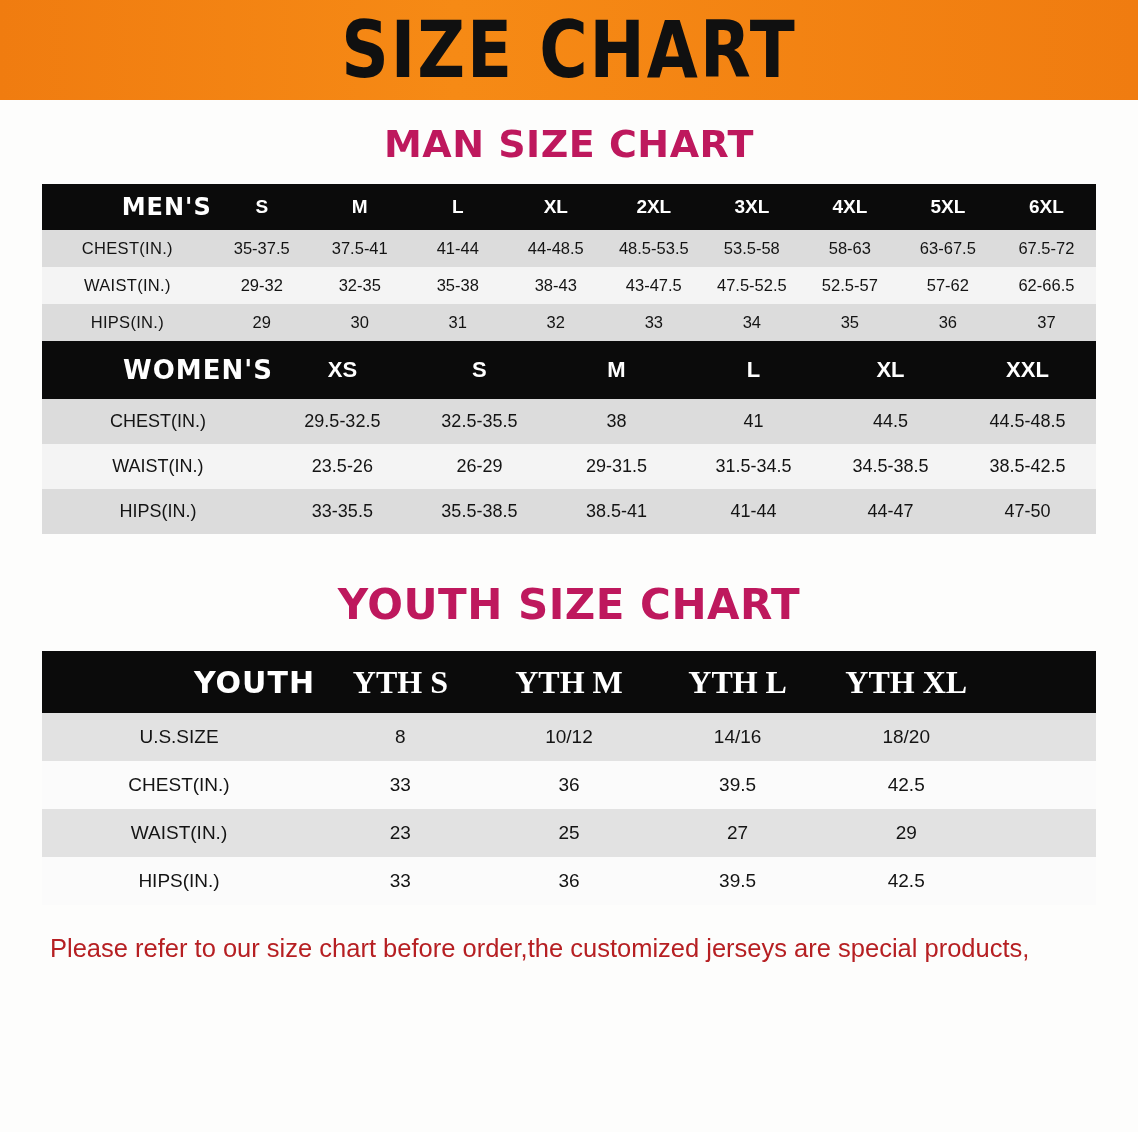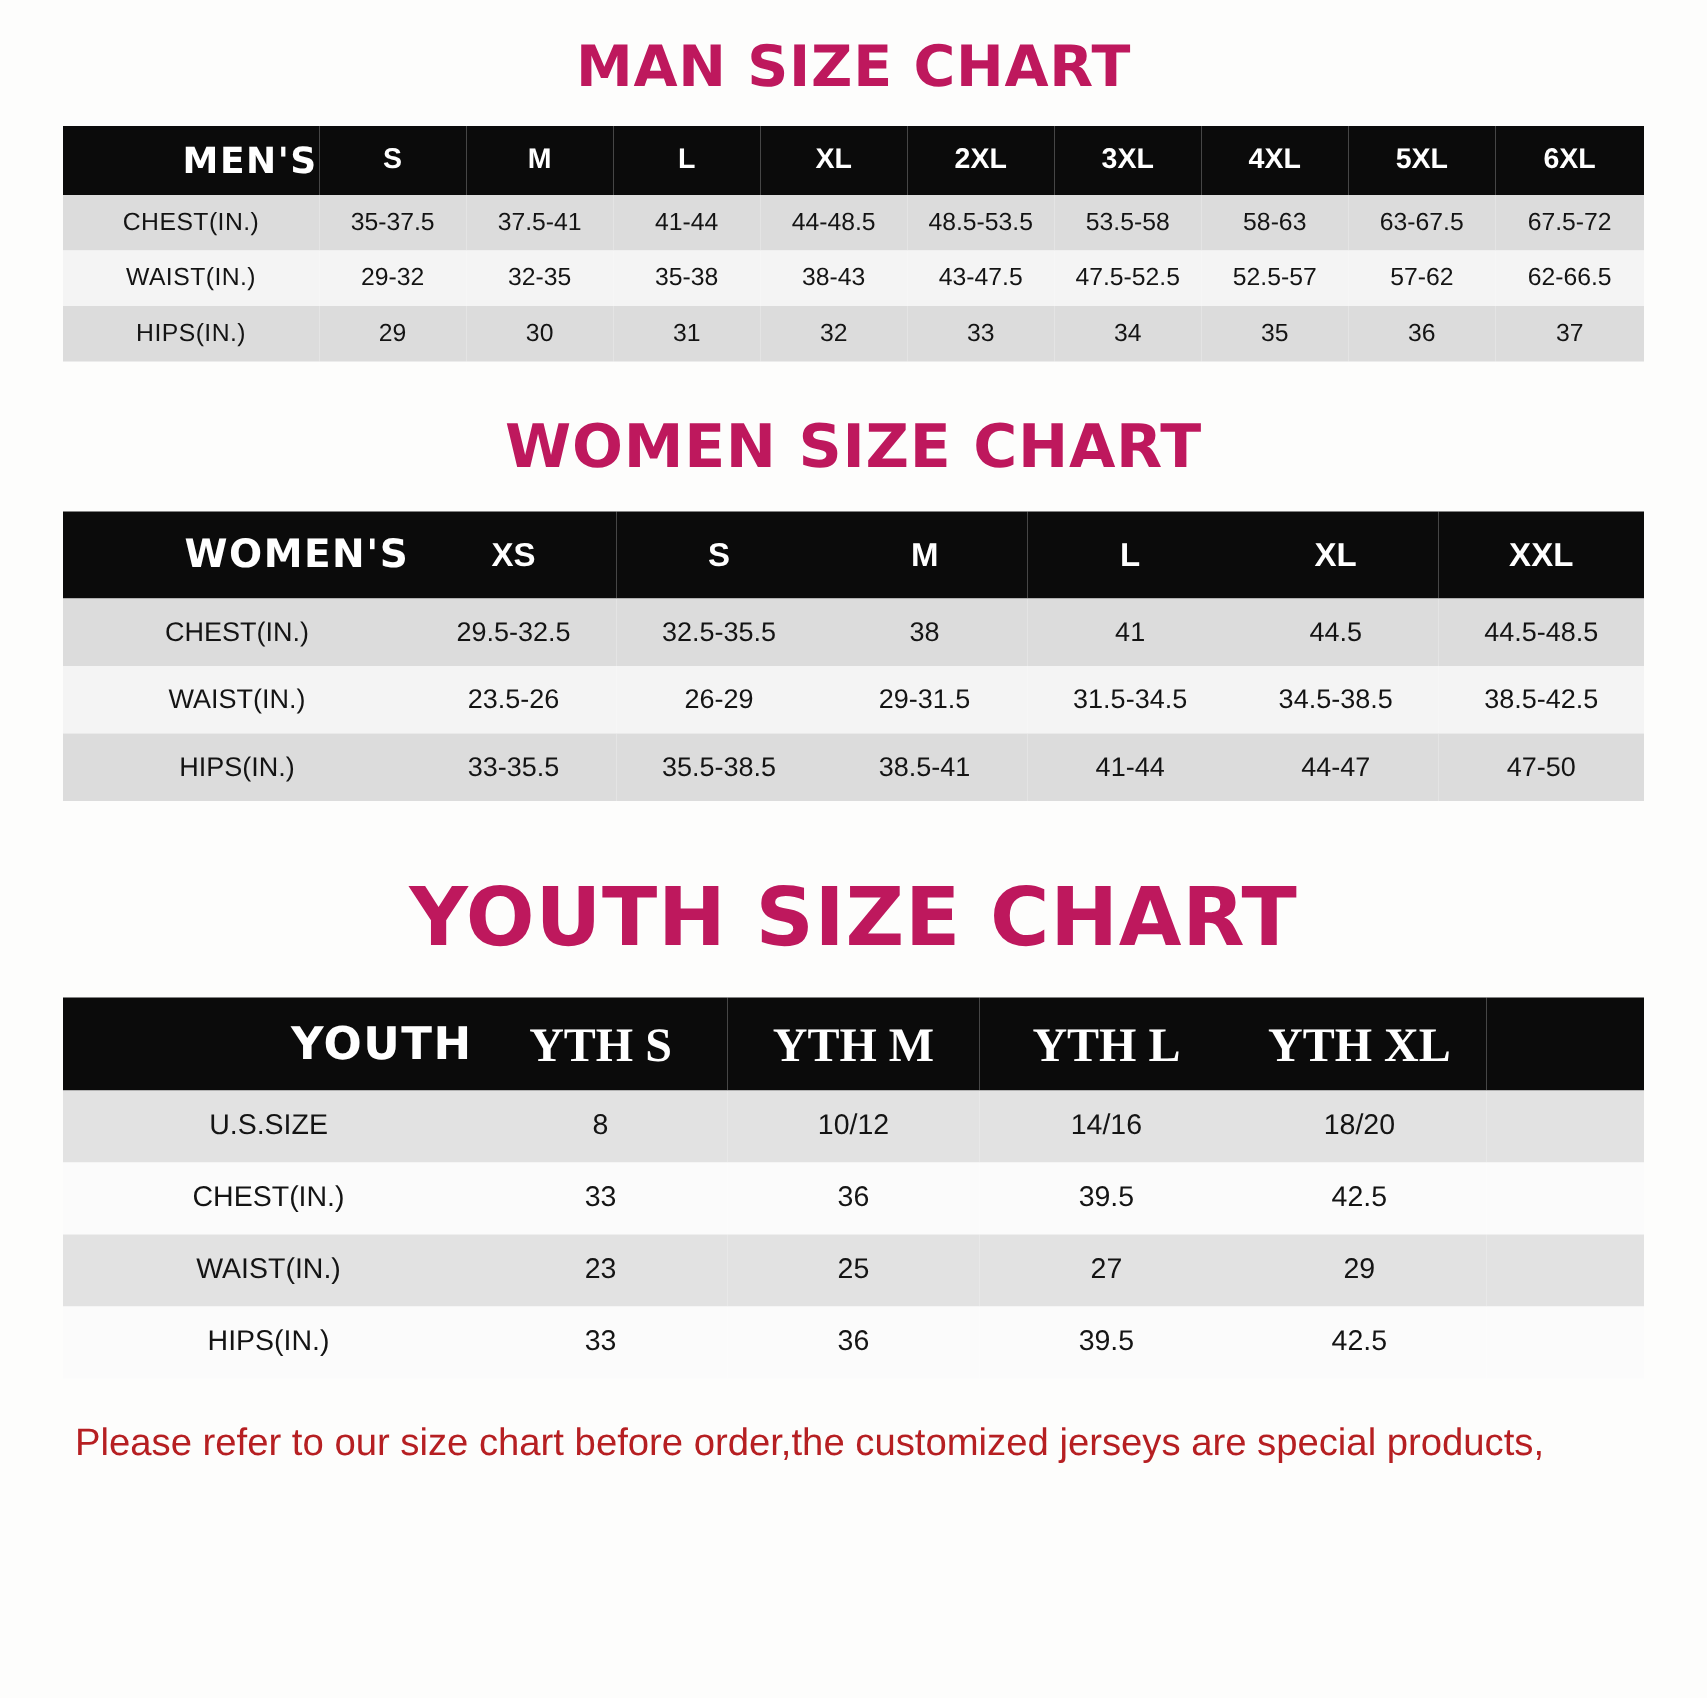--- a/index.html
+++ b/index.html
@@ -53,21 +53,21 @@
     font-size: 38px;
     margin-top: 22px;
     margin-bottom: 18px;
   }
   .title-women {
     font-size: 40px;
     margin-top: 34px;
     margin-bottom: 20px;
   }
   .title-youth {
-    font-size: 54px;
+    font-size: 42px;
     margin-top: 46px;
     margin-bottom: 22px;
   }
 
   
   .table-wrap {
     margin: 0 42px;
   }
   table.size-table {
     width: 100%;
@@ -127,20 +127,23 @@
     line-height: 1.38;
     text-align: left;
   }
   .note span { display: block; margin-left: 16px; }
 </style>
 </head>
 <body>
 
 <div class="page">
 
+  <div class="banner">
+    <div class="banner-title">SIZE CHART</div>
+  </div>
 
   <div class="section-title title-man">MAN SIZE CHART</div>
   <div class="table-wrap">
     <table class="size-table men-table">
       <colgroup>
         <col style="width:16.2%">
           <col style="width:9.3%">
           <col style="width:9.3%">
           <col style="width:9.3%">
         <col style="width:9.3%">
@@ -198,21 +201,20 @@
           <td>33</td>
           <td>34</td>
           <td>35</td>
           <td>36</td>
           <td>37</td>
         </tr>
       </tbody>
     </table>
   </div>
 
-  <div class="section-title title-women">WOMEN SIZE CHART</div>
   <div class="table-wrap">
     <table class="size-table women-table">
       <colgroup>
         <col style="width:22%">
           <col style="width:13%">
           <col style="width:13%">
           <col style="width:13%">
         <col style="width:13%">
           <col style="width:13%">
           <col style="width:13%">

